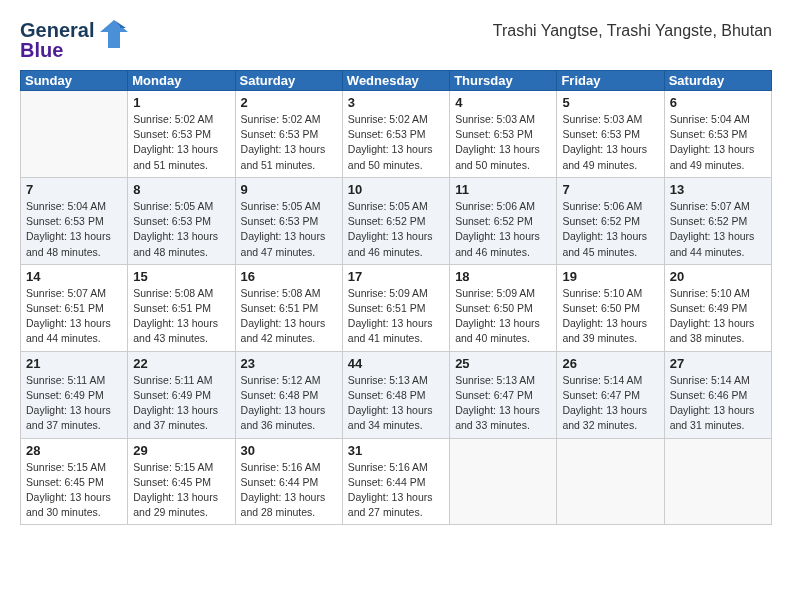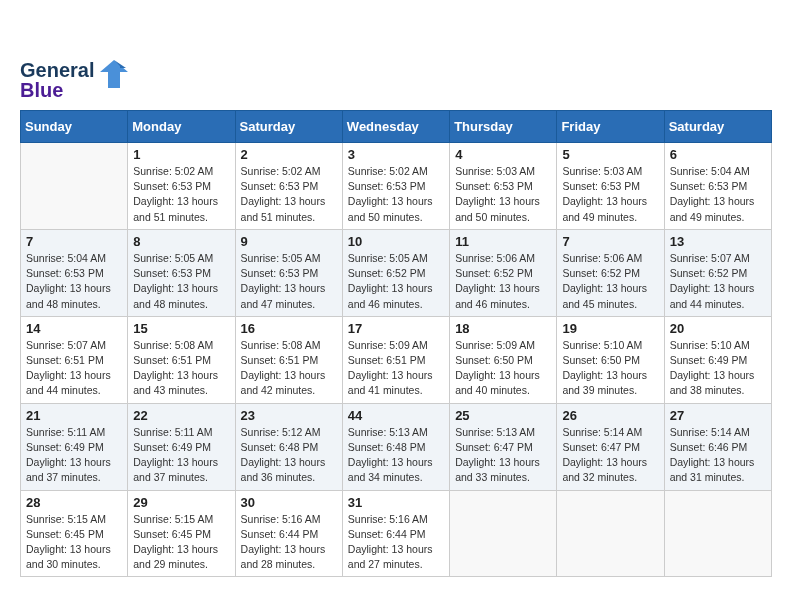--- a/index.html
+++ b/index.html
@@ -13,21 +13,20 @@
     .header {
       display: flex;
       justify-content: space-between;
       align-items: flex-start;
       margin-bottom: 10px;
     }
     .logo {
       display: flex;
       flex-direction: column;
       align-items: flex-start;
-      margin-top: 40px;
     }
     .title-block {
       text-align: right;
     }
     .month-title {
       font-size: 42px;
       font-weight: bold;
       color: #1a3a5c;
       line-height: 1.1;
     }
@@ -37,21 +36,21 @@
       margin-top: 2px;
     }
     .calendar {
       width: 100%;
       border-collapse: collapse;
       font-size: 11px;
     }
     .calendar th {
       background: #2a6db5;
       color: #fff;
-      padding: 8px 4px;
+      padding: 2px 4px;
       text-align: left;
       font-size: 13px;
       font-weight: bold;
       border: 1px solid #1a5a9a;
     }
     .calendar td {
       border: 1px solid #ccc;
       vertical-align: top;
       padding: 4px 5px;
       width: 107px;
@@ -89,20 +88,21 @@
       </div>
       <div style="margin-left:4px;margin-top:-8px;">
         <svg width="28" height="32" viewBox="0 0 28 32">
           <polygon points="14,2 28,14 20,14 20,30 8,30 8,14 0,14" fill="#4a90d9"></polygon>
           <polygon points="14,2 26,10 20,10 20,8" fill="#2a6db5"></polygon>
         </svg>
       </div>
     </div>
   </div>
   <div class="title-block">
+    <div class="location-title">Trashi Yangtse, Trashi Yangste, Bhutan</div>
   </div>
 </div>
 
 <table class="calendar">
   <thead>
     <tr>
     <th>Sunday</th>
         <th>Monday</th>
         <th>Saturday</th>
         <th>Wednesday</th>

